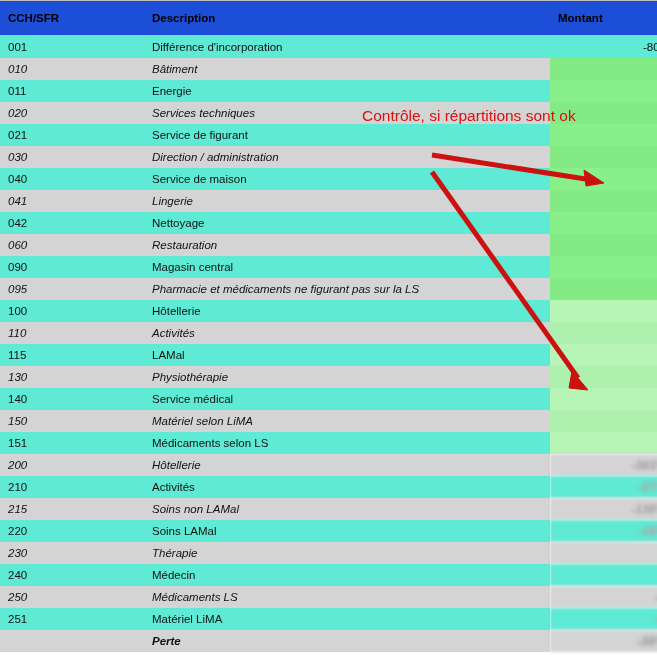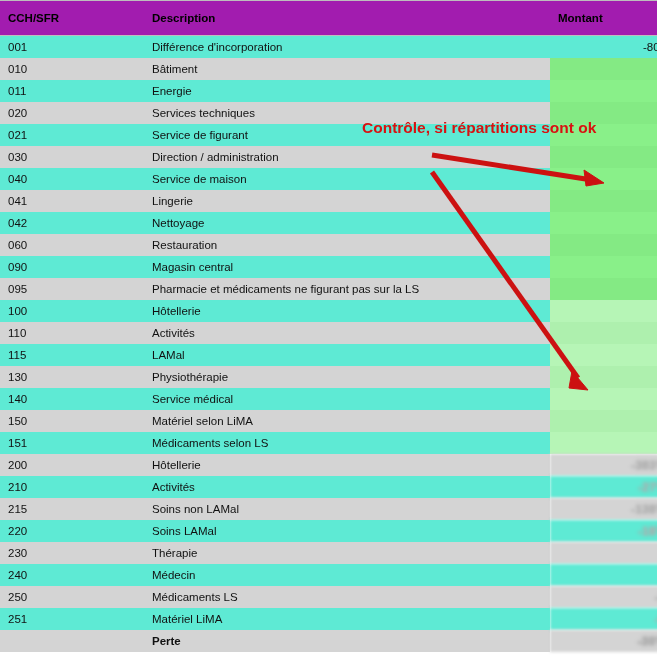--- a/index.html
+++ b/index.html
@@ -20,21 +20,21 @@
     height: 670px;
   }
   table.grid {
     border-collapse: collapse;
     width: 657px;
     table-layout: fixed;
     font-size: 11.5px;
     color: #111;
   }
   table.grid th {
-    background: #a21caf;
+    background: #1d4ed8;
     color: #000;
     font-weight: bold;
     font-size: 11.5px;
     text-align: left;
     padding: 6px 8px;
     height: 22px;
     border-top: 1px solid #bdbdbd;
     border-bottom: 1px solid #bdbdbd;
   }
   th.c-code { width: 128px; }
@@ -45,44 +45,44 @@
     padding: 4px 8px;
     height: 14px;
     vertical-align: middle;
     white-space: nowrap;
     overflow: hidden;
   }
   td.code { width: 128px; padding-left: 12px; }
   td.desc { width: 390px; padding-left: 20px; }
   td.amt  { width: 139px; text-align: right; padding-right: 12px; }
 
-  tr.alt td { background: #d4d4d4; }
+  tr.alt td { background: #d4d4d4; font-style: italic; }
   tr.norm td { background: #5eead4; }
 
   td.amt.hl-strong { background: #89f089; }
   td.amt.hl-soft   { background: #b6f5b6; }
   tr.alt td.amt.hl-strong { background: #84ea84; }
   tr.alt td.amt.hl-soft   { background: #aef0ae; }
 
   td.amt.blurred {
     color: #b4b4b4;
     text-shadow: 0 0 3px #9a9a9a, 0 0 4px #b0b0b0;
     filter: blur(1.6px);
     letter-spacing: 0.5px;
   }
   tr.total td { font-weight: bold; }
 
   
   .annotation {
     position: absolute;
     left: 362px;
-    top: 118px;
+    top: 106px;
     width: 250px;
     color: #d81111;
-    font-weight: bold;
+    font-weight: normal;
     font-size: 15.5px;
     line-height: 19px;
     pointer-events: none;
   }
   .arrows {
     position: absolute;
     left: 0; top: 0;
     width: 657px; height: 670px;
     pointer-events: none;
   }

